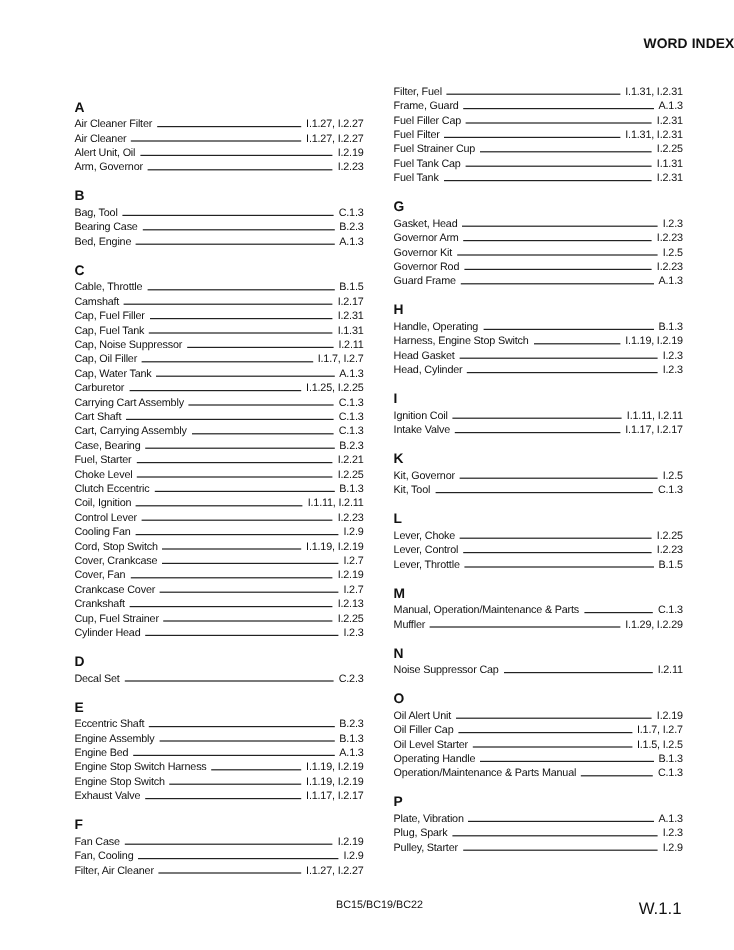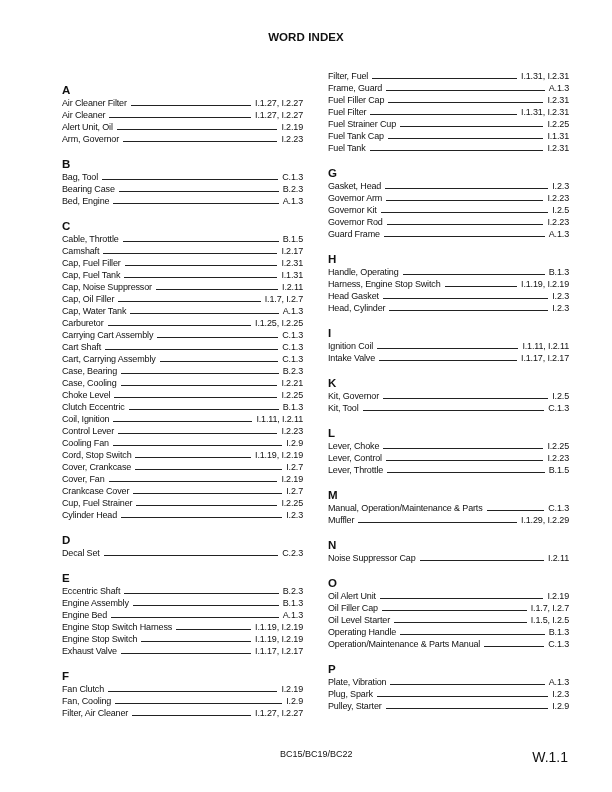--- a/index.html
+++ b/index.html
@@ -1,18 +1,18 @@
 <!DOCTYPE html>
 <html><head>
 <meta charset="utf-8">
 <style>
   html, body { margin: 0; padding: 0; background: #ffffff; }
   body { width: 612px; height: 792px; position: relative; overflow: hidden;
          font-family: "Liberation Sans", sans-serif; color: #111; }
-  .title { position: absolute; top: 31px; left: 0; width: 612px; text-align: center;
+  .title { position: absolute; top: 31px; left: 0; width: 612px; text-align: right;
            font-weight: bold; font-size: 11.5px; letter-spacing: 0.1px; }
   .col { position: absolute; width: 241px; }
   .col.left { left: 62px; top: 83px; }
   .col.right { left: 328px; top: 70px; }
   .section { margin-bottom: 12px; }
   .heading { font-weight: bold; font-size: 11.5px; line-height: 14px; height: 14px; margin-bottom: 0px; }
   .entry { display: flex; align-items: baseline; font-size: 9px; line-height: 12px; height: 12px;
            letter-spacing: -0.15px; white-space: nowrap; }
   .entry .term { flex: 0 0 auto; }
   .entry .leader { flex: 1 1 auto; border-bottom: 0.8px solid #222; margin: 0 4px 0 4px;
@@ -124,21 +124,21 @@
         <span class="term">Cart, Carrying Assembly</span>
         <span class="leader"></span>
         <span class="ref">C.1.3</span>
       </div>
       <div class="entry">
         <span class="term">Case, Bearing</span>
         <span class="leader"></span>
         <span class="ref">B.2.3</span>
       </div>
       <div class="entry">
-        <span class="term">Case, Cooling</span>
+        <span class="term">Fuel, Starter</span>
         <span class="leader"></span>
         <span class="ref">I.2.21</span>
       </div>
       <div class="entry">
         <span class="term">Choke Level</span>
         <span class="leader"></span>
         <span class="ref">I.2.25</span>
       </div>
       <div class="entry">
         <span class="term">Clutch Eccentric</span>
@@ -174,20 +174,25 @@
         <span class="term">Cover, Fan</span>
         <span class="leader"></span>
         <span class="ref">I.2.19</span>
       </div>
       <div class="entry">
         <span class="term">Crankcase Cover</span>
         <span class="leader"></span>
         <span class="ref">I.2.7</span>
       </div>
       <div class="entry">
+        <span class="term">Crankshaft</span>
+        <span class="leader"></span>
+        <span class="ref">I.2.13</span>
+      </div>
+      <div class="entry">
         <span class="term">Cup, Fuel Strainer</span>
         <span class="leader"></span>
         <span class="ref">I.2.25</span>
       </div>
       <div class="entry">
         <span class="term">Cylinder Head</span>
         <span class="leader"></span>
         <span class="ref">I.2.3</span>
       </div>
     </div>
@@ -228,21 +233,21 @@
       </div>
       <div class="entry">
         <span class="term">Exhaust Valve</span>
         <span class="leader"></span>
         <span class="ref">I.1.17, I.2.17</span>
       </div>
     </div>
     <div class="section">
       <div class="heading">F</div>
       <div class="entry">
-        <span class="term">Fan Clutch</span>
+        <span class="term">Fan Case</span>
         <span class="leader"></span>
         <span class="ref">I.2.19</span>
       </div>
       <div class="entry">
         <span class="term">Fan, Cooling</span>
         <span class="leader"></span>
         <span class="ref">I.2.9</span>
       </div>
       <div class="entry">
         <span class="term">Filter, Air Cleaner</span>

